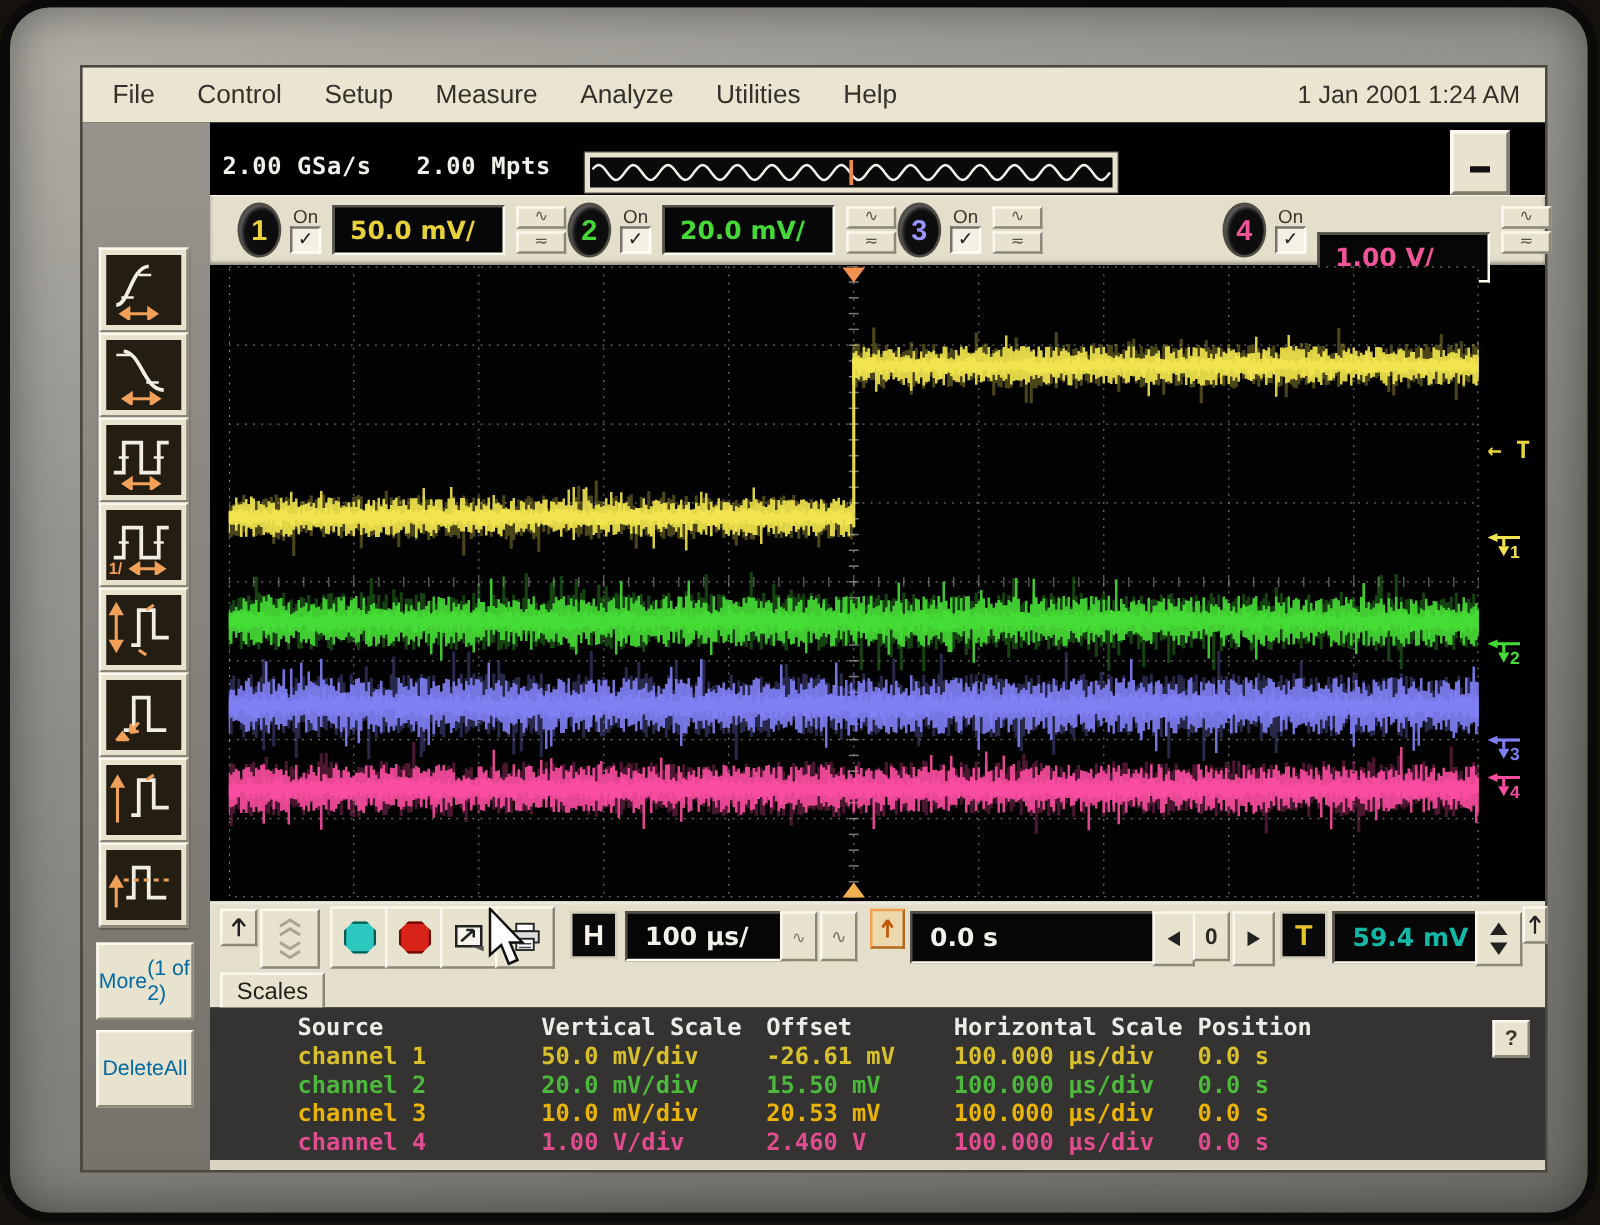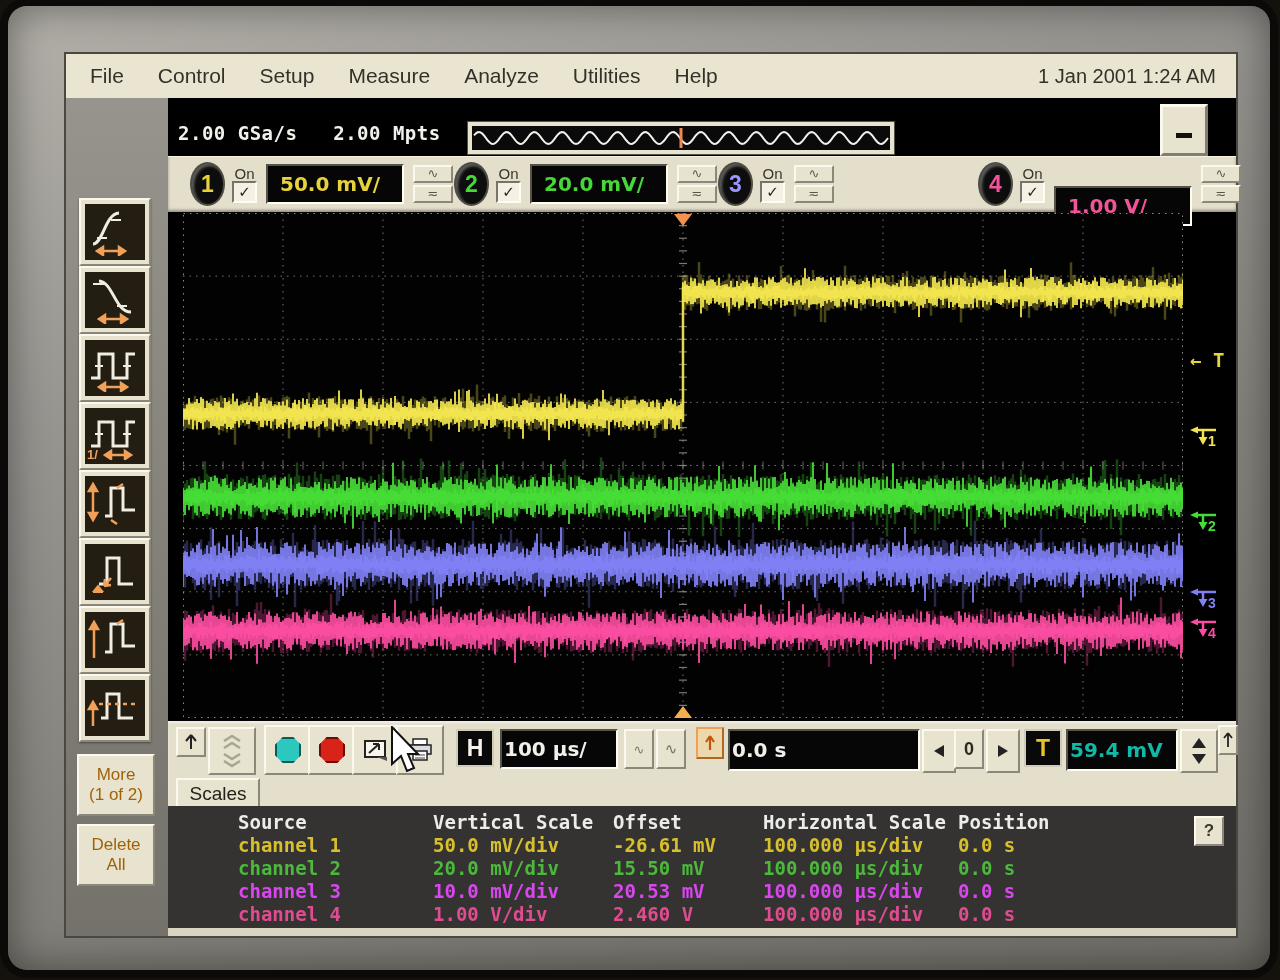--- a/index.html
+++ b/index.html
@@ -1,37 +1,37 @@
 <!DOCTYPE html>
 <html><head>
 <meta charset="utf-8">
 <style>
   html,body{margin:0;padding:0;width:1280px;height:980px;overflow:hidden;background:#15120e;
     font-family:"Liberation Sans","DejaVu Sans",sans-serif;-webkit-font-smoothing:antialiased;}
-  .bezel{position:absolute;left:8px;top:6px;width:1262px;height:964px;border-radius:19px;
+  .bezel{position:absolute;left:8px;top:6px;width:1262px;height:964px;border-radius:32px;
     background:linear-gradient(160deg,#b3b0a9 0%,#979590 30%,#84827c 60%,#6e6c66 100%);
     box-shadow:inset 0 0 40px rgba(0,0,0,.45), 0 0 0 8px #0c0a08;}
   .screen{position:absolute;left:58px;top:48px;width:1170px;height:882px;background:#050505;
     box-shadow:0 0 0 2px #4a483f, inset 0 0 8px #000;}
   
   .menubar{position:absolute;left:0;top:0;width:1170px;height:44px;background:#e9e5d1;
     display:flex;align-items:center;color:#35312a;font-size:21px;}
   .menubar .menu-item{padding:0 17px;cursor:default;}
   .menubar .menu-item:first-child{padding-left:24px;}
   .menubar .datetime{margin-left:auto;padding-right:20px;font-size:20px;}
   
   .sidebar{position:absolute;left:0;top:44px;width:102px;height:838px;
     background:linear-gradient(180deg,#96948d,#7d7b74 70%,#74726b);}
   .meas-btn{position:absolute;left:13px;width:68px;height:64px;background:#e7e3cf;
     border:2px solid;border-color:#fbf9ee #8b887a #8b887a #fbf9ee;box-shadow:0 1px 2px rgba(0,0,0,.4);}
   .meas-btn .well{position:absolute;left:4px;top:4px;right:4px;bottom:4px;background:#241d12;}
   .meas-btn svg{position:absolute;left:4px;top:4px;}
   .side-txt-btn{position:absolute;left:11px;width:74px;height:58px;background:#e7e3cf;
-    border:2px solid;border-color:#fbf9ee #8b887a #8b887a #fbf9ee;color:#a16207;font-size:17px;
-    display:flex;flex-direction:column;align-items:center;justify-content:center;line-height:20px;}
+    border:2px solid;border-color:#fbf9ee #8b887a #8b887a #fbf9ee;color:#0369a1;font-size:17px;
+    display:flex;align-items:center;justify-content:center;line-height:20px;}
   
   .content{position:absolute;left:102px;top:44px;width:1068px;height:838px;background:#000;}
   .acq-text{position:absolute;left:10px;top:24px;color:#f2f0ea;font-family:"DejaVu Sans Mono",monospace;
     font-weight:bold;font-size:19px;letter-spacing:.5px;}
   .preview{position:absolute;left:300px;top:24px;width:426px;height:32px;background:#e7e3cf;
     box-shadow:0 0 0 1px #55524a;}
   .preview .inner{position:absolute;left:4px;top:4px;right:4px;bottom:4px;background:#0a0a0a;}
   .minimize{position:absolute;left:992px;top:6px;width:42px;height:46px;background:#e7e3cf;
     border:3px solid;border-color:#fbf9ee #817e70 #817e70 #fbf9ee;display:flex;align-items:center;justify-content:center;}
   .minimize .dash{width:16px;height:5px;background:#111;margin-top:10px;}
@@ -56,21 +56,21 @@
   .tri-up{position:absolute;left:506px;top:608px;width:0;height:0;border-left:9px solid transparent;
     border-right:9px solid transparent;border-bottom:12px solid #f4b050;}
   .marker{position:absolute;left:1020px;height:24px;}
   .marker-t{position:absolute;left:1022px;color:#e8d43c;font-weight:bold;font-size:19px;font-family:"DejaVu Sans Mono",monospace;}
   
   .toolbar{position:absolute;left:0;top:623px;width:1068px;height:85px;background:#e3dfcb;
     box-shadow:inset 0 2px 2px rgba(255,255,255,.5);}
   .tb-btn{position:absolute;background:#e7e3cf;border:2px solid;border-color:#fbf9ee #8b887a #8b887a #fbf9ee;
     display:flex;align-items:center;justify-content:center;color:#2c2922;}
   .tb-display{position:absolute;background:#060606;border:2px solid;border-color:#55524a #fffdf2 #fffdf2 #55524a;
-    display:flex;align-items:center;padding-left:2px;font-weight:bold;font-size:20px;color:#f2f0ea;
+    display:flex;align-items:center;padding-left:14px;font-weight:bold;font-size:20px;color:#f2f0ea;
     font-family:"DejaVu Sans","Liberation Sans",sans-serif;}
   .blk-label{position:absolute;width:34px;height:34px;background:#090909;display:flex;align-items:center;
     justify-content:center;font-weight:bold;font-size:23px;box-shadow:0 0 0 2px #cfcbb8;}
   .octagon{width:26px;height:26px;clip-path:polygon(30% 0,70% 0,100% 30%,100% 70%,70% 100%,30% 100%,0 70%,0 30%);}
   
   .scales-tab{position:absolute;left:8px;top:680px;width:80px;height:28px;background:#e7e3cf;
     border:2px solid;border-color:#fbf9ee #8b887a #2f2e2c #fbf9ee;border-bottom:none;color:#23201a;
     font-size:19px;display:flex;align-items:center;justify-content:center;}
   .scales-panel{position:absolute;left:0;top:708px;width:1068px;height:122px;background:#343331;
     font-family:"DejaVu Sans Mono",monospace;font-weight:bold;font-size:19px;}
@@ -504,21 +504,21 @@
         <span class="c3">100.000 µs/div</span>
         <span class="c4">0.0 s</span>
       </div>
       <div class="sp-row" style="top: 51px; color: rgb(76, 184, 60);">
         <span class="c0">channel 2</span>
         <span class="c1">20.0 mV/div</span>
         <span class="c2">15.50 mV</span>
         <span class="c3">100.000 µs/div</span>
         <span class="c4">0.0 s</span>
       </div>
-      <div class="sp-row" style="top: 74px; color: #d946ef;">
+      <div class="sp-row" style="top: 74px; color: #eab308;">
         <span class="c0">channel 3</span>
         <span class="c1">10.0 mV/div</span>
         <span class="c2">20.53 mV</span>
         <span class="c3">100.000 µs/div</span>
         <span class="c4">0.0 s</span>
       </div>
       <div class="sp-row" style="top: 97px; color: rgb(224, 76, 144);">
         <span class="c0">channel 4</span>
         <span class="c1">1.00 V/div</span>
         <span class="c2">2.460 V</span>

